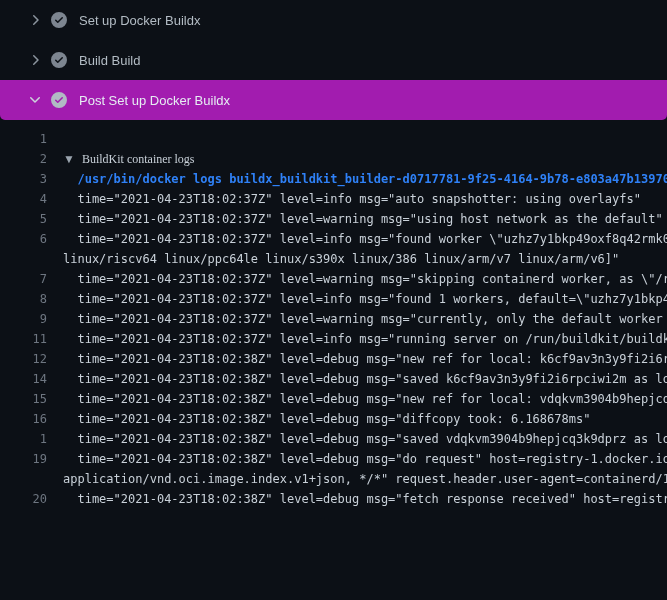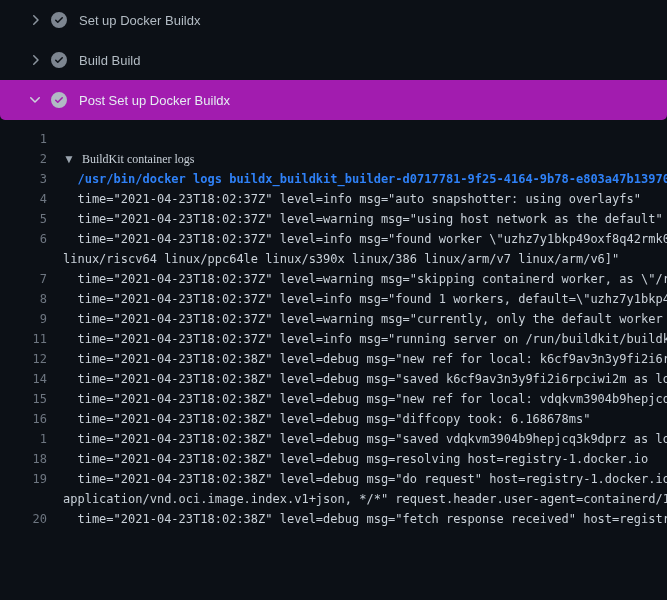--- a/index.html
+++ b/index.html
@@ -169,24 +169,20 @@
   </div>
       <div class="row plain">
     <span class="num">16</span>
     <span class="txt"><span>  time="2021-04-23T18:02:38Z" level=debug msg="diffcopy took: 6.168678ms"</span></span>
   </div>
       <div class="row plain">
     <span class="num">1</span>
     <span class="txt"><span>  time="2021-04-23T18:02:38Z" level=debug msg="saved vdqkvm3904b9hepjcq3k9dprz as loca</span></span>
   </div>
       <div class="row plain">
-    <span class="num">18</span>
-    <span class="txt"><span>  time="2021-04-23T18:02:38Z" level=debug msg=resolving host=registry-1.docker.io</span></span>
-  </div>
-      <div class="row plain">
     <span class="num">19</span>
     <span class="txt"><span>  time="2021-04-23T18:02:38Z" level=debug msg="do request" host=registry-1.docker.io r</span></span>
   </div>
       <div class="row continuation">
     <span class="num"></span>
     <span class="txt"><span>application/vnd.oci.image.index.v1+json, */*" request.header.user-agent=containerd/1.4</span></span>
   </div>
       <div class="row plain">
     <span class="num">20</span>
     <span class="txt"><span>  time="2021-04-23T18:02:38Z" level=debug msg="fetch response received" host=registry-</span></span>

